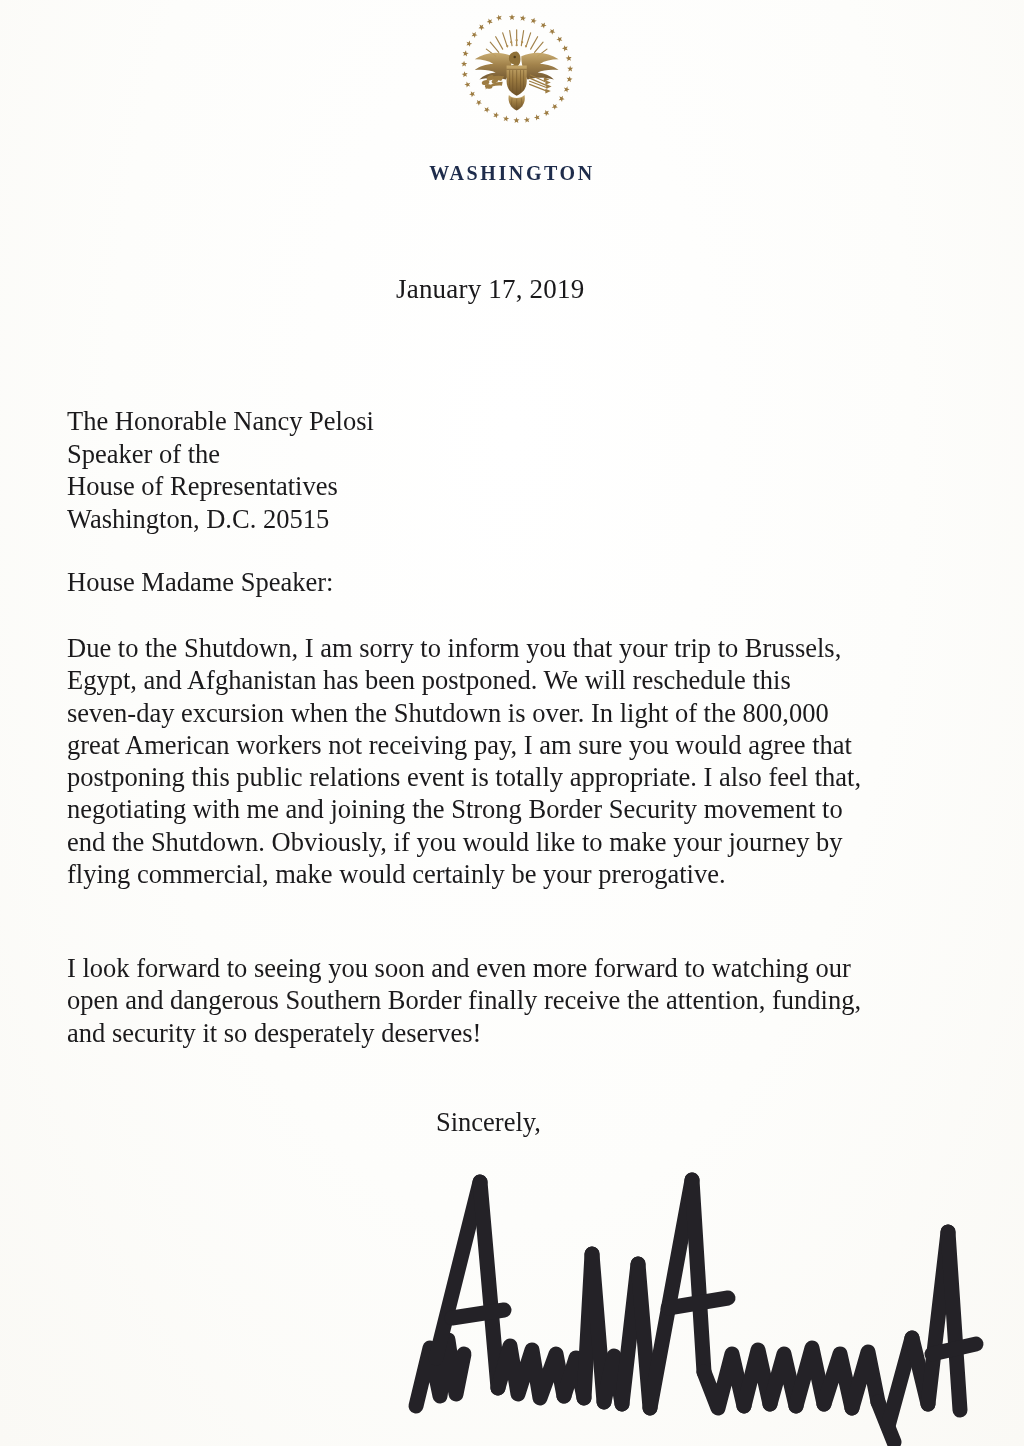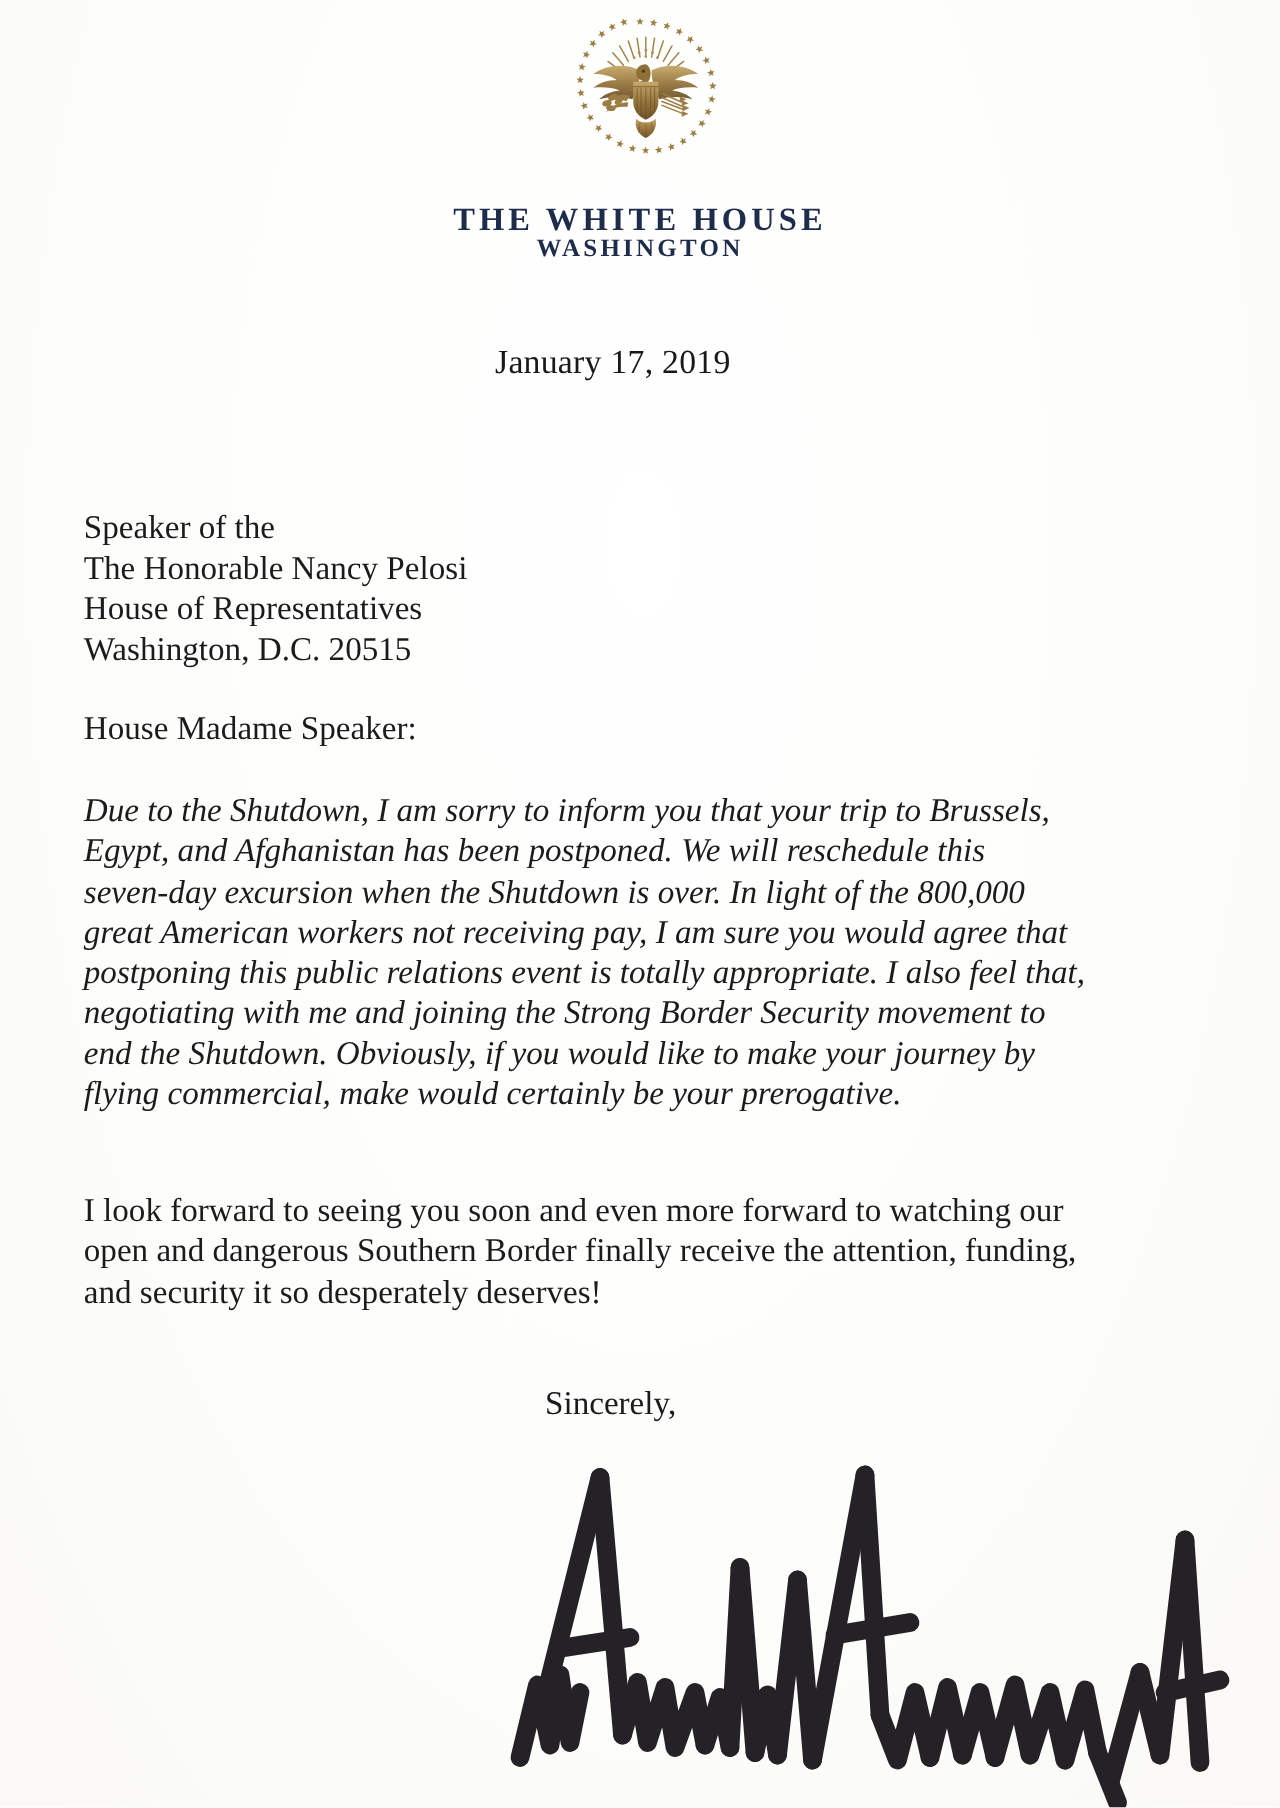--- a/index.html
+++ b/index.html
@@ -97,21 +97,21 @@
 
   
   .body-block {
     position: absolute;
     left: 67px;
     width: 880px;
     color: #1b1a1c;
     font-size: 26.5px;
     line-height: 32.3px;
   }
-  #para-1 { top: 632px; font-style: italic; }
+  #para-1 { top: 632px; }
   #para-2 { top: 952px; }
   .body-block div { white-space: nowrap; }
 
   
   .closing {
     position: absolute;
     left: 436px;
     top: 1107px;
     font-size: 26.5px;
     color: #1b1a1c;
@@ -245,29 +245,28 @@
       <g stroke="#6d5128" stroke-width="0.9" opacity="0.6">
         <line x1="100" y1="116" x2="99" y2="127"></line>
         <line x1="106" y1="117" x2="106" y2="130"></line>
         <line x1="112" y1="116" x2="113" y2="127"></line>
       </g>
     </svg>
   </div>
 </div>
 
 <div class="letterhead">
-  <div class="wh-title">THE WHITE HOUSE</div>
   <div class="wh-sub">WASHINGTON</div>
 </div>
 
 <div class="date-line">January 17, 2019</div>
 
 <div class="address">
+  <div>The Honorable Nancy Pelosi</div>
   <div>Speaker of the</div>
-  <div>The Honorable Nancy Pelosi</div>
   <div>House of Representatives</div>
   <div>Washington, D.C. 20515</div>
 </div>
 
 <div class="salutation">House Madame Speaker:</div>
 
 <div class="body-block" id="para-1">
   <div>Due to the Shutdown, I am sorry to inform you that your trip to Brussels,</div>
   <div>Egypt, and Afghanistan has been postponed. We will reschedule this</div>
   <div>seven-day excursion when the Shutdown is over. In light of the 800,000</div>

